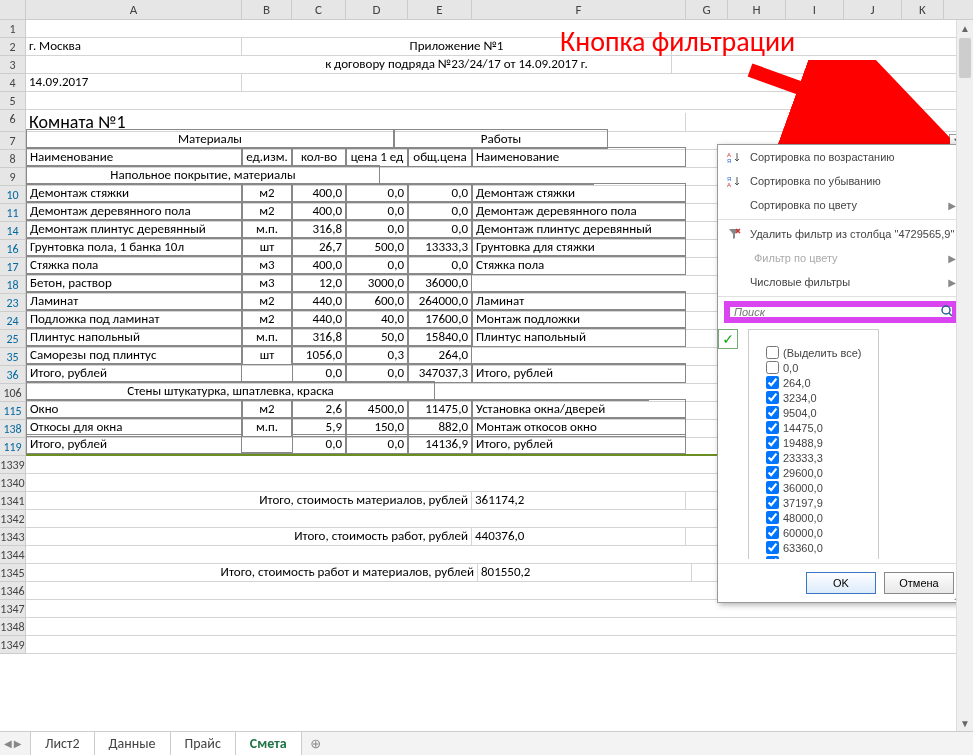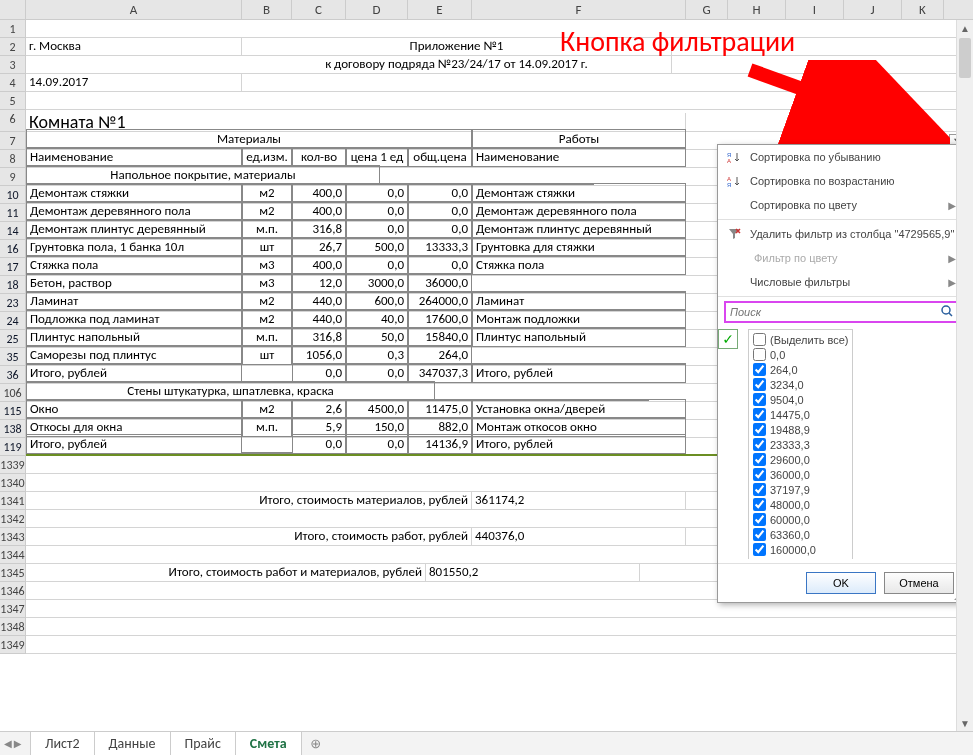--- a/index.html
+++ b/index.html
@@ -7,21 +7,21 @@
 
 
 .col-headers { display: flex; height: 20px; background: #e6e6e6; border-bottom: 1px solid #ccc; }
 .corner { width: 26px; border-right: 1px solid #ccc; background: #e6e6e6; }
 .col-h { text-align: center; border-right: 1px solid #ccc; color: #444; line-height: 20px; font-size: 13px; }
 
 
 .grid { display: flex; }
 .row-headers { width: 26px; background: #e6e6e6; }
 .row-h { height: 18px; border-bottom: 1px solid #ccc; border-right: 1px solid #ccc; text-align: center; color: #444; font-size: 12px; line-height: 18px; }
-.row-h.blue { color: #0f172a; }
+.row-h.blue { color: #0369a1; }
 .cells { flex: 1; position: relative; }
 .row { display: flex; height: 18px; border-bottom: 1px solid #d4d4d4; align-items: flex-end; }
 .cell { border-right: 1px solid #d4d4d4; padding: 0 3px; line-height: 18px; white-space: nowrap; overflow: hidden; }
 .cell.b { border: 1px solid #888; }
 .cell.c { text-align: center; }
 .cell.r { text-align: right; }
 .cell.noborder { border-right: 1px solid #d4d4d4; }
 
 
 .wA { width: 216px; }
@@ -46,26 +46,26 @@
 .annotation { position: absolute; top: 24px; left: 560px; color: #ff0000; font-size: 28px; font-weight: 400; font-family: Calibri, Arial, sans-serif; }
 .arrow { position: absolute; top: 60px; left: 740px; pointer-events: none; }
 
 
 .filter-panel { position: absolute; top: 144px; right: 8px; width: 248px; background: #fff; border: 1px solid #999; box-shadow: 2px 2px 6px rgba(0,0,0,.3); font-family: "Segoe UI", sans-serif; font-size: 11px; color: #444; }
 .fp-item { display: flex; align-items: center; padding: 4px 8px 4px 8px; gap: 8px; cursor: pointer; }
 .fp-item .icon { width: 16px; height: 16px; display:flex; align-items:center; justify-content:center; }
 .fp-item .arrow-r { margin-left: auto; color: #888; font-size: 10px; }
 .fp-sep { height: 1px; background: #e0e0e0; margin: 2px 0; }
 .fp-search { margin: 4px 6px; position: relative; }
-.fp-search input { width: 100%; height: 22px; border: 2px solid #d946ef; padding: 0 20px 0 4px; font-size: 11px; color: #888; font-style: italic; }
+.fp-search input { width: 100%; height: 22px; border: 6px solid #d946ef; padding: 0 20px 0 4px; font-size: 11px; color: #888; font-style: italic; }
 .fp-search .mag { position: absolute; right: 4px; top: 3px; color: #2a5f9e; }
 .fp-checklist { margin: 2px 6px 4px 6px; border: none; max-height: 230px; overflow-y: auto; position: relative; }
 .fp-check-wrap { display: flex; }
 .fp-green-check { width: 20px; height: 20px; border: 1px solid #7a7; margin: 2px 4px 0 0; color: #0a0; display:flex; align-items:center; justify-content:center; font-size: 14px; background: #fff; }
-.fp-list-inner { flex: 1; border: 1px solid #ccc; padding: 2px; }
+.fp-list-inner { flex: 1; border: 1px solid #ccc; padding: 15px; }
 .fp-ck { display: flex; align-items: center; gap: 4px; padding: 1px 2px; }
 .fp-ck input { width: 13px; height: 13px; }
 .fp-buttons { display: flex; gap: 8px; justify-content: flex-end; padding: 8px 10px; border-top: 1px solid #e0e0e0; }
 .fp-buttons button { width: 70px; height: 22px; font-size: 11px; background: linear-gradient(#fdfdfd,#e8e8e8); border: 1px solid #888; cursor: pointer; }
 .fp-buttons button.ok { border: 1px solid #3a76c4; background: linear-gradient(#fefeff,#dcebfb); }
 .grip { position: absolute; right: 2px; bottom: 2px; width: 10px; height: 10px; }
 .grip::before { content: ""; position: absolute; right: 0; bottom: 0; width: 0; height: 0; border-left: 8px solid transparent; border-bottom: 8px solid #999; }
 
 .disabled { color: #aaa; gap: 12px; }
 
@@ -162,21 +162,21 @@
         <div class="cell wA noborder">14.09.2017</div>
       </div>
 
     <div class="row"></div>
 
     <div class="row title-row" style="height:22px">
       <div class="cell noborder" style="width:660px;font-size:18px">Комната №1</div>
     </div>
 
     <div class="row">
-      <div class="cell b c" style="width:446px">Материалы</div>
+      <div class="cell b c" style="width:368px">Материалы</div>
       <div class="cell b c" style="width:214px;border-right:1px solid #888">Работы</div>
     </div>
 
     <div class="row">
       <div class="cell b wA">Наименование</div>
       <div class="cell b wB c">ед.изм.</div>
       <div class="cell b wC c">кол-во</div>
       <div class="cell b wD c">цена 1 ед</div>
       <div class="cell b wE c">общ.цена</div>
       <div class="cell b wF">Наименование</div>
@@ -318,21 +318,21 @@
           <div class="cell noborder r" style="width:446px">Итого, стоимость материалов, рублей</div>
           <div class="cell noborder wF">361174,2</div>
         </div>
         <div class="row"></div>
         <div class="row">
           <div class="cell noborder r" style="width:446px">Итого, стоимость работ, рублей</div>
           <div class="cell noborder wF">440376,0</div>
         </div>
         <div class="row"></div>
         <div class="row">
-          <div class="cell noborder r" style="width:400px">Итого, стоимость работ и материалов, рублей</div>
+          <div class="cell noborder r" style="width:452px">Итого, стоимость работ и материалов, рублей</div>
           <div class="cell noborder wF">801550,2</div>
         </div>
       </div>
     <div class="row"></div>
     <div class="row"></div>
     <div class="row"></div>
     <div class="row"></div>
   </div>
 </div>
 
@@ -349,36 +349,36 @@
         <path d="M0,0 L12,6 L0,12 z" fill="#ff0000"></path>
       </marker>
     </defs>
   <line x1="10" y1="10" x2="190" y2="75" stroke="#ff0000" stroke-width="14" marker-end="url(#ah)"></line>
 </svg>
 
 <div class="filter-panel">
   <div class="fp-item">
     <span class="icon">
       <svg width="14" height="14" viewBox="0 0 14 14">
+          <text x="0" y="7" font-size="6" fill="#c33">А</text>
+          <text x="0" y="13" font-size="6" fill="#36c">Я</text>
+          <path d="M10 3v8M8 9l2 2 2-2" stroke="#555" fill="none"></path>
+        </svg>
+    </span>
+    <span>Сортировка по возрастанию</span>
+  </div>
+  <div class="fp-item">
+    <span class="icon">
+      <svg width="14" height="14" viewBox="0 0 14 14">
           <text x="0" y="7" font-size="6" fill="#36c">Я</text>
           <text x="0" y="13" font-size="6" fill="#c33">А</text>
           <path d="M10 3v8M8 9l2 2 2-2" stroke="#555" fill="none"></path>
         </svg>
     </span>
     <span>Сортировка по убыванию</span>
-  </div>
-  <div class="fp-item">
-    <span class="icon">
-      <svg width="14" height="14" viewBox="0 0 14 14">
-          <text x="0" y="7" font-size="6" fill="#c33">А</text>
-          <text x="0" y="13" font-size="6" fill="#36c">Я</text>
-          <path d="M10 3v8M8 9l2 2 2-2" stroke="#555" fill="none"></path>
-        </svg>
-    </span>
-    <span>Сортировка по возрастанию</span>
   </div>
   <div class="fp-item">
     <span class="icon"></span>
     <span>Сортировка по цвету</span>
     <span class="arrow-r">▶</span>
   </div>
   <div class="fp-sep"></div>
   <div class="fp-item">
     <span class="icon">
       <svg width="14" height="14" viewBox="0 0 14 14">

